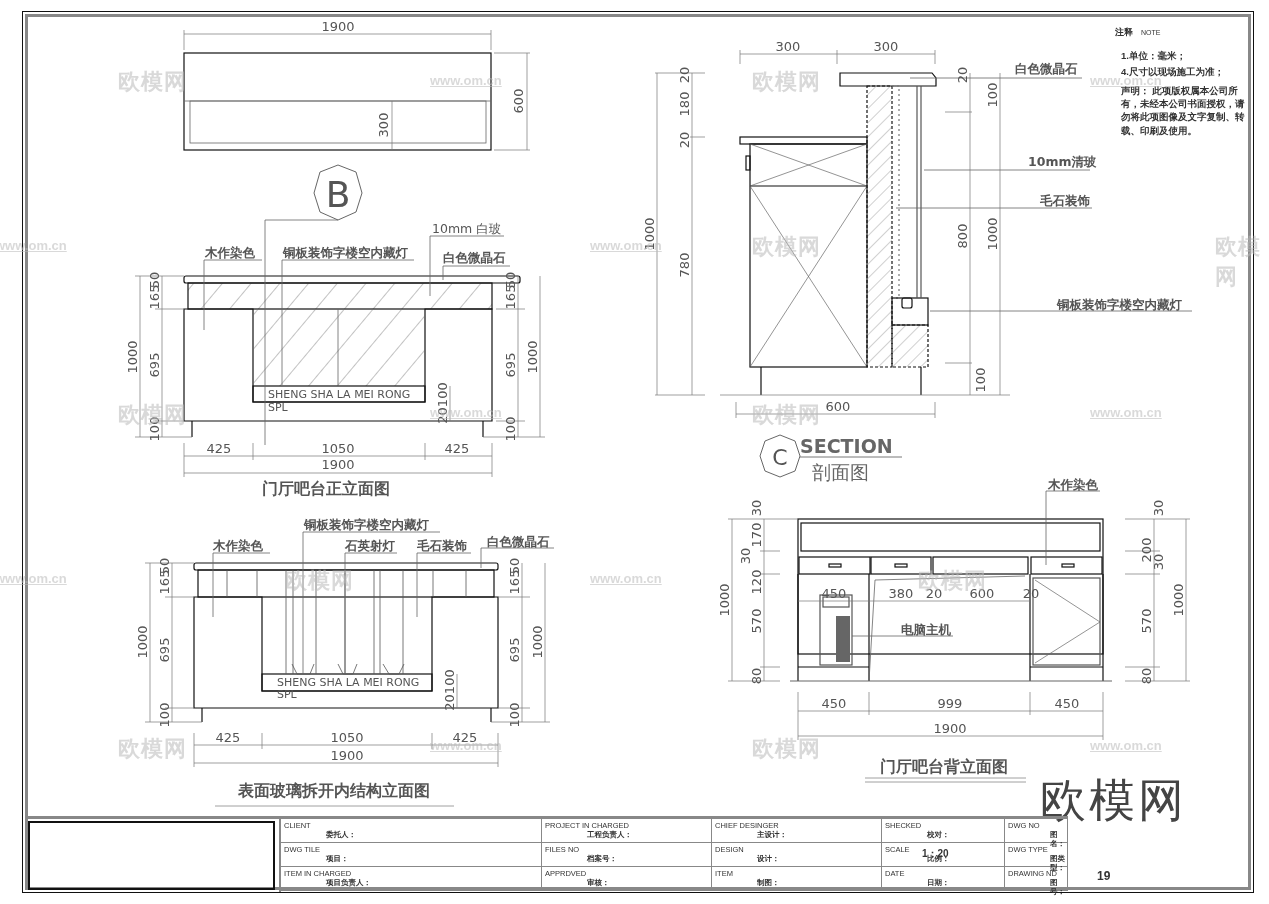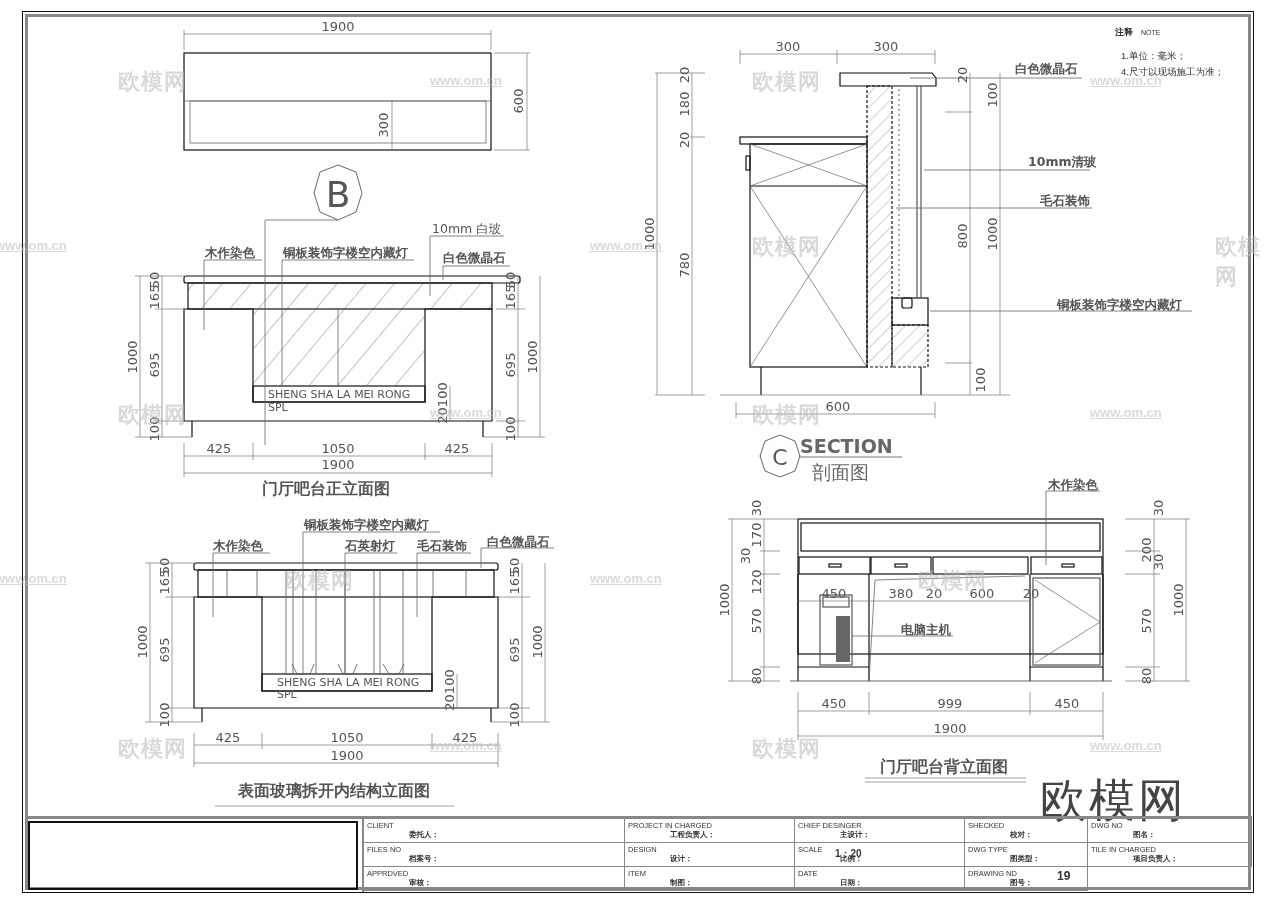--- a/index.html
+++ b/index.html
@@ -3,42 +3,43 @@
 <meta charset="utf-8">
 <style>
   html,body{margin:0;padding:0;background:#fff;}
   body{width:1269px;height:904px;position:relative;overflow:hidden;font-family:"Liberation Sans","DejaVu Sans",sans-serif;color:#555;}
   svg text{font-family:"DejaVu Sans","Liberation Sans",sans-serif;}
   .frame{position:absolute;left:22px;top:11px;width:1232px;height:882px;border:1px solid #111;box-sizing:border-box;}
   .frame-inner{position:absolute;left:25px;top:14px;width:1226px;height:876px;border:3px solid #888;box-sizing:border-box;}
   .notes{position:absolute;left:1115px;top:26px;width:135px;font-size:9.5px;line-height:13.3px;color:#333;}
   .notes .hd{font-weight:bold;font-size:9px;margin-bottom:10px;}
   .notes .hd small{font-weight:normal;font-size:7px;margin-left:8px;}
-  .notes p{margin:0 0 6px 6px;}
-  .tb{position:absolute;left:26px;top:816px;width:1226px;height:76px;display:flex;border-top:3px solid #888;box-sizing:border-box;}
+  .notes p{margin:0 0 6px 6px;font-weight:bold;}
+  .tb{position:absolute;left:26px;top:816px;width:1042px;height:76px;display:flex;border-top:3px solid #888;box-sizing:border-box;}
   .tb-logo{width:330px;height:69px;margin:2px 4px 0 2px;border:2px solid #111;box-sizing:border-box;}
   .tb-grid{flex:1;display:grid;grid-template-columns:261px 170px 170px 123px 1fr;grid-template-rows:24px 24px 24px;border-left:2px solid #888;}
   .cell{border-right:1px solid #888;border-bottom:1px solid #888;font-size:7.5px;line-height:9px;padding:2px 2px 0 3px;color:#333;position:relative;}
   .cell .zh{display:block;font-weight:bold;margin-left:42px;}
   .cell .val{position:absolute;font-size:10px;color:#333;font-weight:bold;}
   .wm{position:absolute;color:#bbb;opacity:.55;font-weight:bold;pointer-events:none;}
   .wm.big{font-size:22px;letter-spacing:1px;}
   .wm.url{font-size:13px;text-decoration:underline;}
   .brand{position:absolute;left:1040px;top:770px;font-size:46px;color:#444;letter-spacing:3px;font-weight:normal;}
 </style>
 </head>
 <body>
 
 <div class="frame"></div>
 <div class="frame-inner"></div>
 
 <div class="notes">
   <div class="hd"><span>注释</span><small>NOTE</small></div>
   <p>1.单位：毫米；</p>
   <p style="margin-top:-4px">4.尺寸以现场施工为准；</p>
+  <p>声明：  此项版权属本公司所有，未经本公司书面授权，请勿将此项图像及文字复制、转载、印刷及使用。</p>
 </div>
 
 <svg width="1269" height="904" style="position:absolute;left:0;top:0">
   <defs>
     <pattern id="hatch" width="10" height="10" patternUnits="userSpaceOnUse" patternTransform="rotate(45)">
       <line x1="0" y1="0" x2="0" y2="10" stroke="#777" stroke-width="0.7"></line>
     </pattern>
     <pattern id="hatch2" width="22" height="22" patternUnits="userSpaceOnUse" patternTransform="rotate(40)">
       <line x1="0" y1="0" x2="0" y2="22" stroke="#666" stroke-width="0.8"></line>
     </pattern>
@@ -413,24 +414,25 @@
 
 <div class="tb">
   <div class="tb-logo"></div>
   <div class="tb-grid">
     <div class="cell"><span>CLIENT</span><span class="zh">委托人：</span></div>
     <div class="cell"><span>PROJECT IN CHARGED</span><span class="zh">工程负责人：</span></div>
     <div class="cell"><span>CHIEF  DESINGER</span><span class="zh">主设计：</span></div>
     <div class="cell"><span>SHECKED</span><span class="zh">校对：</span></div>
     <div class="cell"><span>DWG  NO</span><span class="zh">图名：</span></div>
 
+    <div class="cell"><span>DWG  TILE</span><span class="zh">项目：</span></div>
     <div class="cell"><span>FILES  NO</span><span class="zh">档案号：</span></div>
     <div class="cell"><span>DESIGN</span><span class="zh">设计：</span></div>
     <div class="cell"><span>SCALE</span><span class="zh">比例：</span><span class="val" style="left:40px;top:6px">1：20</span></div>
     <div class="cell"><span>DWG  TYPE</span><span class="zh">图类型：</span></div>
 
-    <div class="cell"><span>TILE  IN  CHARGED</span><span class="zh">项目负责人：</span></div>
+    <div class="cell"><span>ITEM  IN  CHARGED</span><span class="zh">项目负责人：</span></div>
     <div class="cell"><span>APPRDVED</span><span class="zh">审核：</span></div>
     <div class="cell"><span>ITEM</span><span class="zh">制图：</span></div>
     <div class="cell"><span>DATE</span><span class="zh">日期：</span></div>
     <div class="cell"><span>DRAWING  ND</span><span class="zh">图号：</span><span class="val" style="left:92px;top:5px;font-size:12px">19</span></div>
   </div>
 </div>
 
 </body></html>

